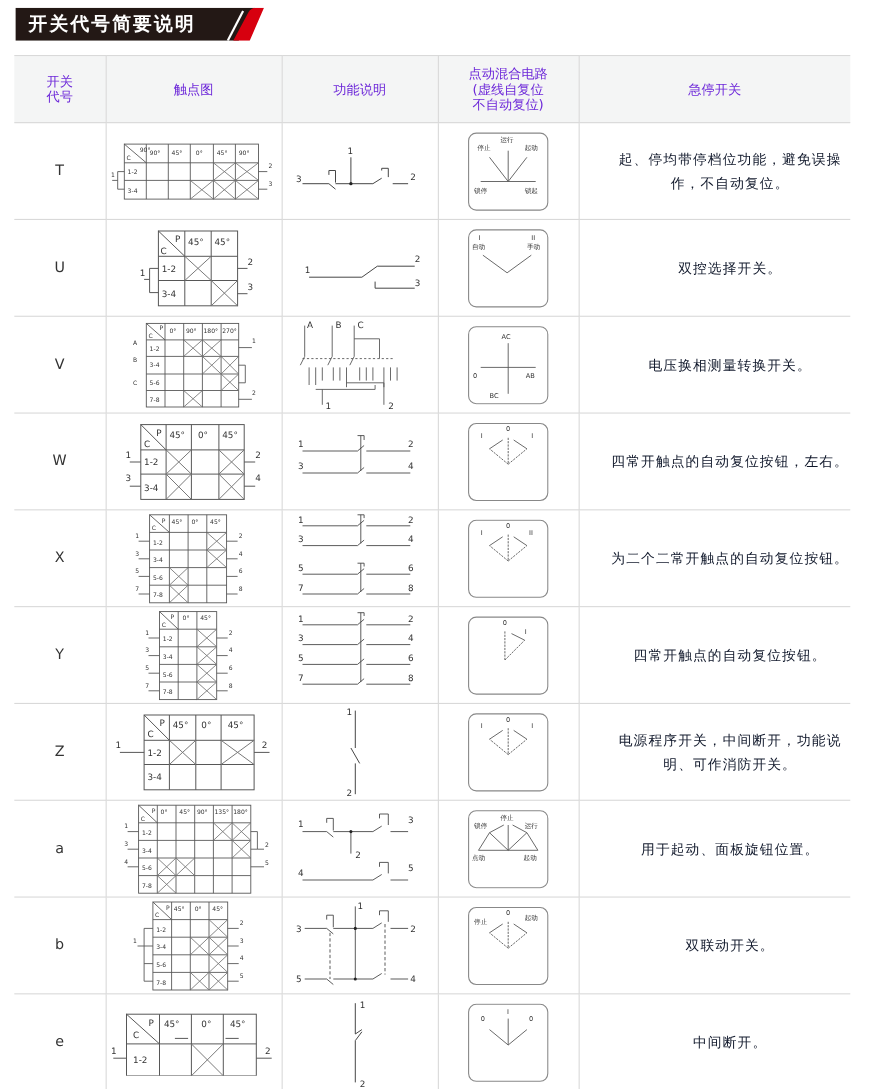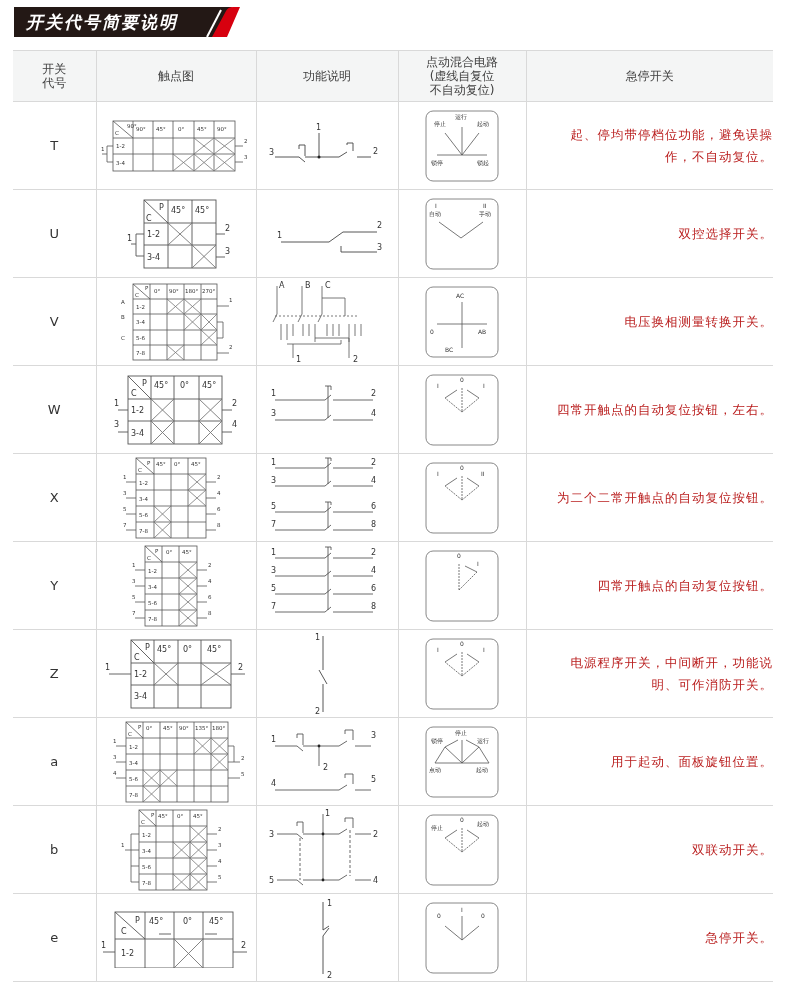--- a/index.html
+++ b/index.html
@@ -1,28 +1,28 @@
 <!DOCTYPE html>
 <html><head>
 <meta charset="utf-8">
 <style>
   * { box-sizing: border-box; margin: 0; padding: 0; }
   html, body { width: 800px; height: 990px; background: #ffffff; overflow: hidden; }
   body { font-family: "DejaVu Sans", "Liberation Sans", sans-serif; color: #222; position: relative; }
 
   .banner { position: absolute; left: 14px; top: 7px; width: 226px; height: 30px; }
   .banner svg { position: absolute; left: 0; top: 0; }
-  .banner-title { position: absolute; left: 12px; top: 3px; font-size: 17px; font-weight: bold; color: #fff; letter-spacing: 2px; line-height: 24px; font-style: italic; }
+  .banner-title { position: absolute; left: 12px; top: 3px; font-size: 17px; font-weight: bold; color: #fff; letter-spacing: 2px; line-height: 24px; }
 
   table.spec { position: absolute; left: 13px; top: 50px; width: 760px; border-collapse: collapse; table-layout: fixed; }
   table.spec th, table.spec td { border: 1px solid #d9d9d9; text-align: center; vertical-align: middle; }
-  table.spec th { background: #f4f5f5; font-weight: normal; font-size: 12px; color: #404040; height: 51px; line-height: 14px; }
+  table.spec th { background: #f4f5f5; font-weight: normal; font-size: 12px; color: #6d28d9; height: 61px; line-height: 14px; }
   table.spec tr.row td { height: 88px; }
   table.spec tr.row td.code { font-size: 13px; color: #333; }
-  table.spec td.desc { text-align: right; padding-left: 28px; font-size: 12.5px; line-height: 22px; color: #b91c1c; letter-spacing: 1px; }
+  table.spec td.desc { text-align: center; padding-left: 28px; font-size: 12.5px; line-height: 22px; color: #0f172a; letter-spacing: 1px; }
   table.spec tr:first-child th { border-top: 1px solid #d9d9d9; }
   table.spec th:first-child, table.spec td:first-child { border-left: none; }
   table.spec th:last-child, table.spec td:last-child { border-right: none; }
   .diag { display: block; margin: 0 auto; }
   .diag text { font-family: "DejaVu Sans", "Liberation Sans", sans-serif; fill: #333; }
   .knob { display: block; margin: 0 auto; }
   .knob text { font-family: "DejaVu Sans", "Liberation Sans", sans-serif; fill: #333; }
 </style>
 </head>
 <body>
@@ -685,16 +685,16 @@
         <g stroke="#555" stroke-width="0.8" fill="none">
               <path d="M37 14 V38 M37 38 L20 24 M37 38 L54 24"></path>
             </g>
         <g font-size="6">
               <text x="12" y="16">0</text>
               <text x="36" y="10">I</text>
               <text x="56" y="16">0</text>
             </g>
       </svg>
     </td>
-    <td class="desc">急停开关。</td>
+    <td class="desc">中间断开。</td>
   </tr>
 </tbody>
   </table>
 
 </body></html>

